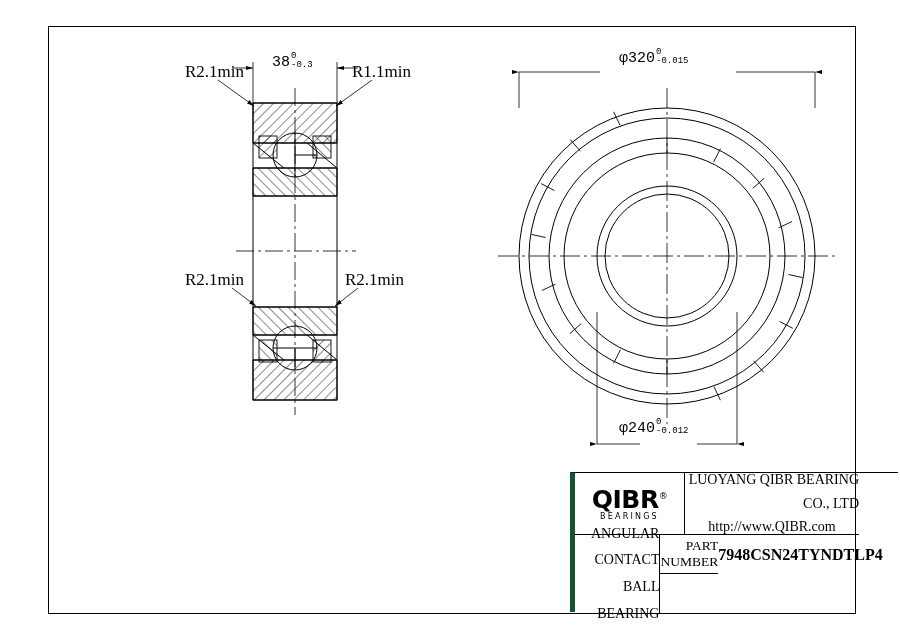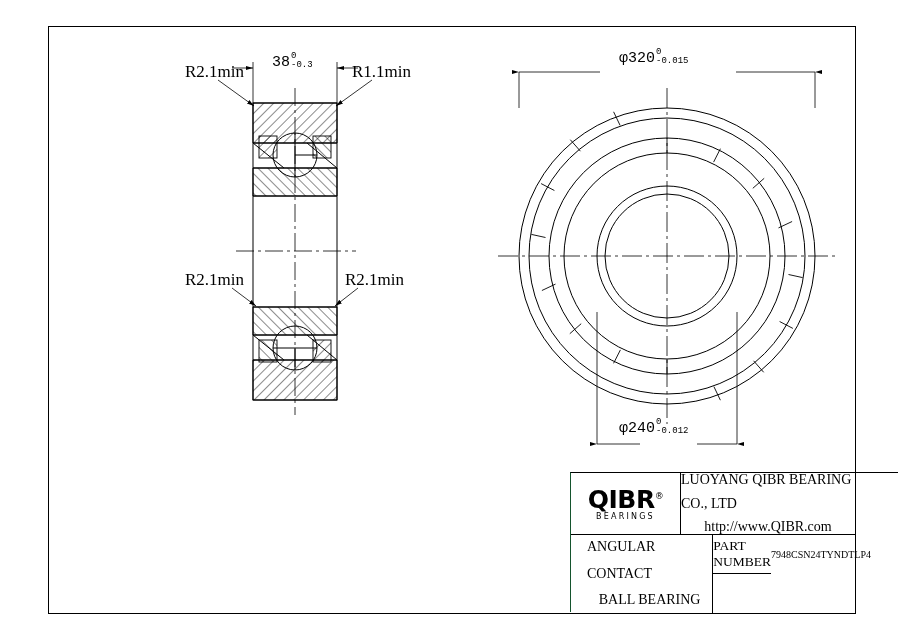--- a/index.html
+++ b/index.html
@@ -5,32 +5,32 @@
   html,body{margin:0;padding:0;background:#ffffff;}
   body{width:900px;height:636px;font-family:"Liberation Serif",serif;color:#000;}
   #sheet{position:relative;width:900px;height:636px;overflow:hidden;background:#fff;}
   .frame{position:absolute;left:48px;top:26px;width:806px;height:586px;border:1px solid #000;}
   svg{position:absolute;left:0;top:0;}
   .dim-txt{position:absolute;font-family:Liberation Mono, monospace;font-size:15px;white-space:nowrap;}
   .dim-txt .tol{display:inline-block;vertical-align:-0.15em;font-size:9px;line-height:1.02;text-align:left;margin-left:1px;}
   .dim-txt .tol span{display:block;}
   .leader-txt{position:absolute;font-family:"Liberation Serif",serif;font-size:17px;white-space:nowrap;}
   
-  .tb{position:absolute;left:570px;top:472px;width:328px;height:140px;border-left:1px solid #14532d;border-top:1px solid #000;box-sizing:border-box;}
+  .tb{position:absolute;left:570px;top:472px;width:328px;height:140px;border-left:5px solid #14532d;border-top:1px solid #000;box-sizing:border-box;text-align:right;}
   .tb-row1{position:absolute;left:0;top:0;width:284px;height:62px;border-bottom:1px solid #000;box-sizing:border-box;display:flex;}
   .tb-logo{width:110px;height:100%;border-right:1px solid #000;box-sizing:border-box;display:flex;flex-direction:column;align-items:center;justify-content:center;}
   .logo-main{font-family:"DejaVu Sans",sans-serif;font-weight:bold;font-size:25px;letter-spacing:-0.5px;line-height:1;position:relative;}
   .logo-main .reg{font-size:9px;vertical-align:super;font-weight:normal;}
   .logo-sub{font-family:"DejaVu Sans",sans-serif;font-size:8px;letter-spacing:2.2px;margin-top:0;}
   .tb-company{flex:1;display:flex;flex-direction:column;align-items:center;justify-content:center;font-size:14px;line-height:1.7;}
   .tb-row2{position:absolute;left:0;top:62px;width:284px;height:78px;display:flex;margin-left:16px;}
   .tb-desc{width:143px;border-right:1px solid #000;box-sizing:border-box;display:flex;flex-direction:column;align-items:center;justify-content:center;font-size:14px;line-height:1.9;}
   .tb-part{flex:1;display:flex;box-sizing:border-box;}
   .tb-part-label{height:50%;display:flex;align-items:center;justify-content:center;font-size:13.5px;border-bottom:1px solid #000;box-sizing:border-box;}
-  .tb-part-val{height:50%;display:flex;align-items:center;justify-content:center;font-size:10px;}
+  .tb-part-val{height:50%;display:flex;align-items:center;justify-content:center;font-size:16px;font-weight:bold;}
 </style>
 </head>
 <body>
 
 <div id="sheet">
 
   <div class="frame"></div>
 
   <svg width="900" height="636">
     <defs>

